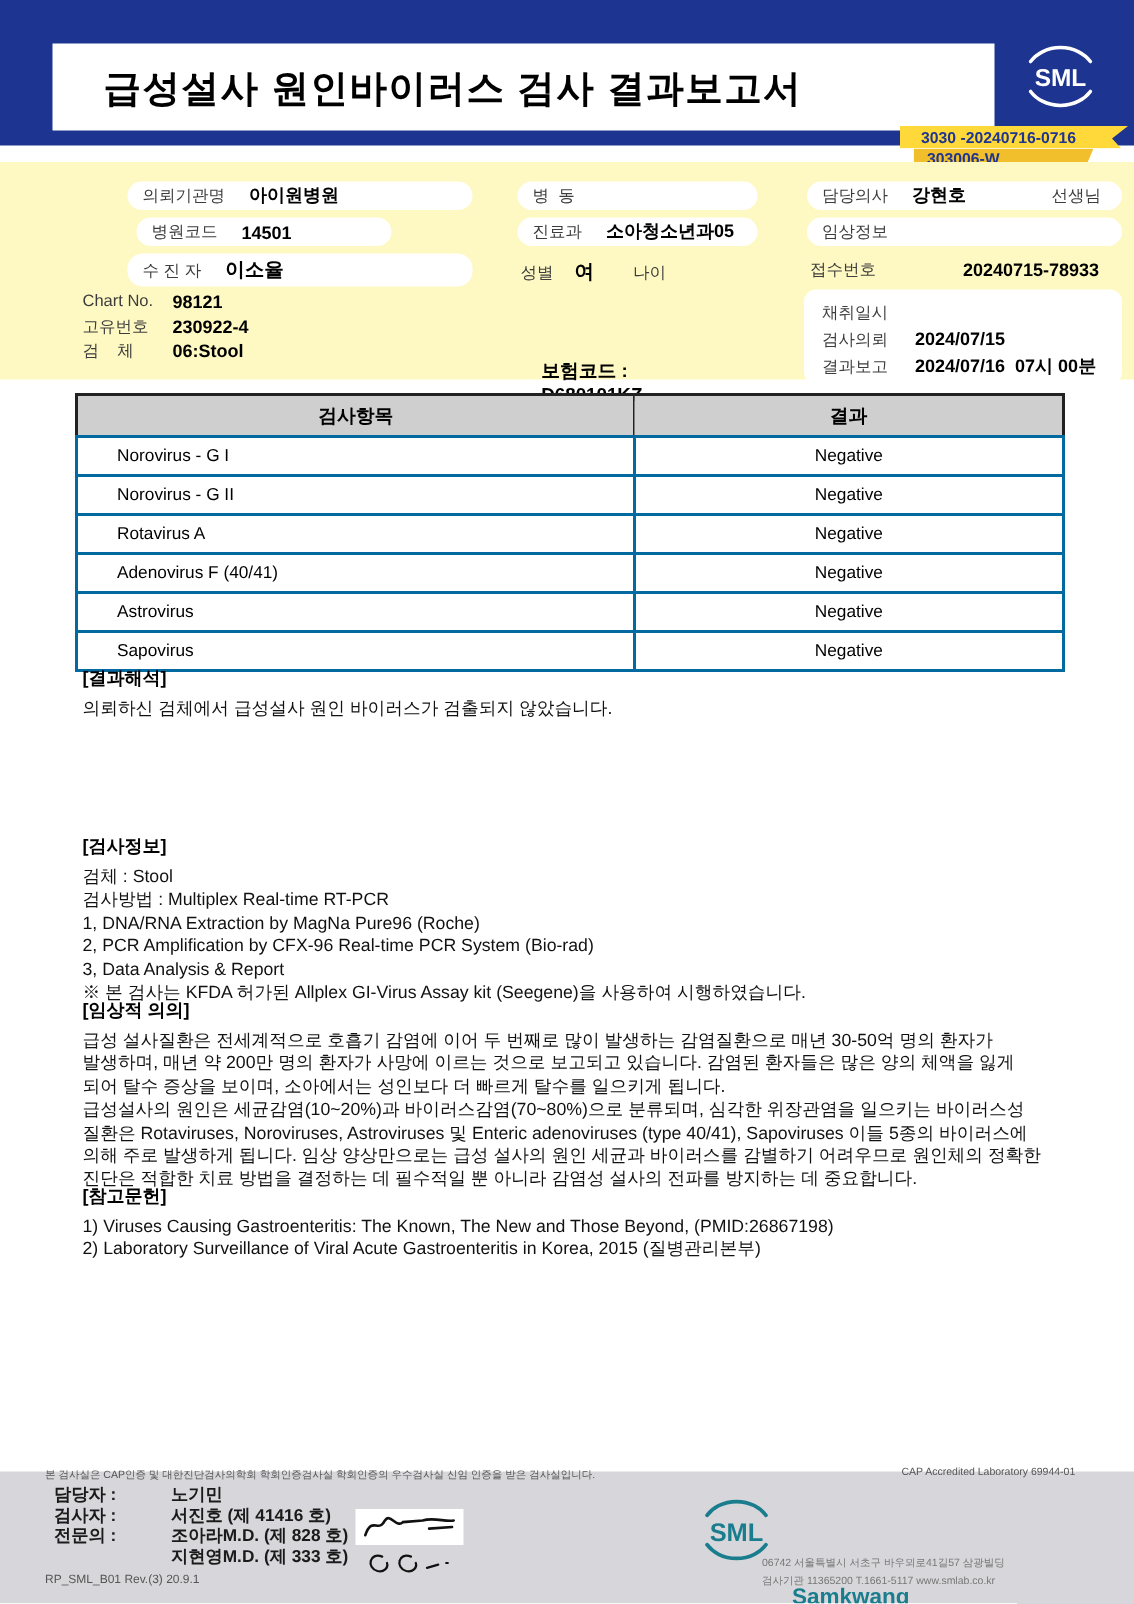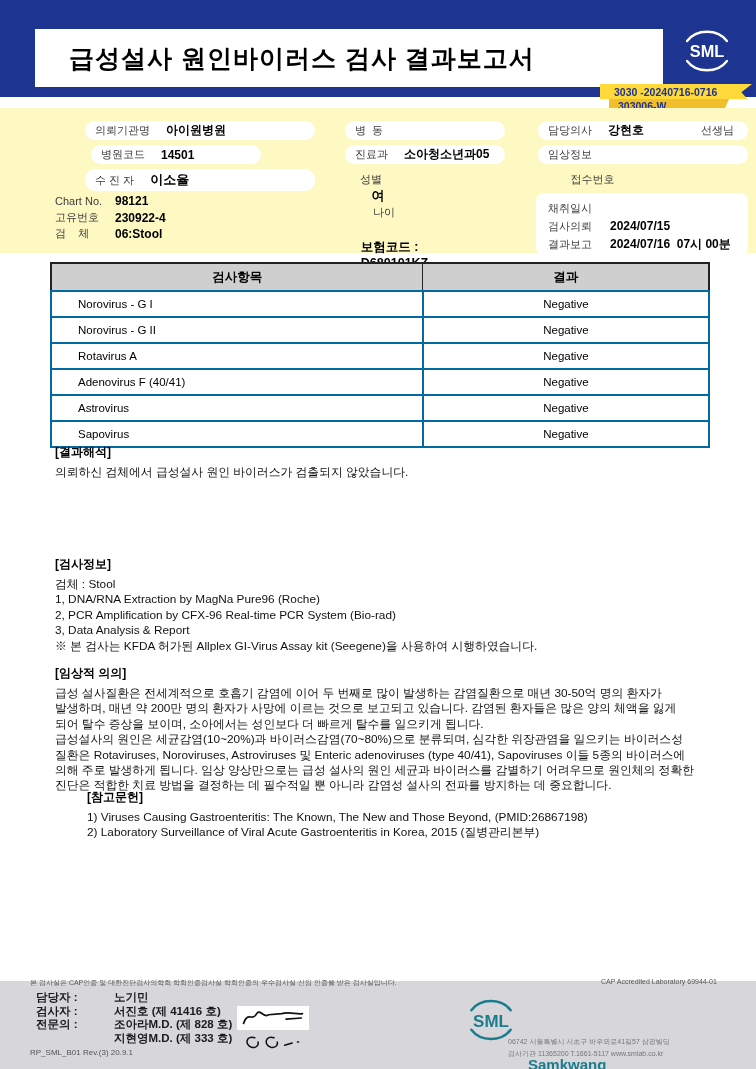--- a/index.html
+++ b/index.html
@@ -28,21 +28,21 @@
   .fvalue{font-size:12px;font-weight:bold;color:#000;white-space:pre;margin-left:16px;}
   .fsuffix{font-size:11px;color:#3c3c3c;margin-left:auto;padding-right:4px;}
   .pill-org{left:85px;top:13px;width:230px;}
   .pill-ward{left:345px;top:13px;width:160px;}
   .pill-doctor{left:538px;top:13px;width:210px;}
   .pill-hosp{left:91px;top:37px;width:170px;}
   .pill-dept{left:345px;top:37px;width:160px;}
   .pill-clin{left:538px;top:37px;width:210px;}
   .pill-patient{left:85px;top:61px;width:230px;height:22px;}
   .pill-patient .fvalue{font-size:13px;}
-  .inline-field{position:absolute;display:flex;align-items:center;flex-direction:column;}
+  .inline-field{position:absolute;display:flex;align-items:center;}
   .sex-age{left:347px;top:64px;}
   .sex-age .fvalue{margin-left:14px;font-size:13px;}
   .sex-age .flabel2{font-size:11px;color:#3c3c3c;margin-left:26px;}
   .receipt{left:540px;top:64px;gap:44px;}
   .receipt .fvalue{margin-left:14px;}
   .kv{position:absolute;display:flex;align-items:center;}
   .kv .flabel{width:58px;}
   .kv .fvalue{margin-left:2px;}
   .kv-chart{left:55px;top:86px;}
   .kv-uid{left:55px;top:102px;}
@@ -63,21 +63,21 @@
   .results td.item{padding-left:26px;text-align:left;}
   .results td.res{text-align:center;}
 
   
   .sec{position:absolute;left:55px;width:660px;}
   .sec-h{font-weight:bold;font-size:12px;margin-bottom:4px;}
   .sec-line{font-size:11.8px;line-height:15.4px;color:#111;}
   .sec-interp{top:444px;}
   .sec-info{top:556px;}
   .sec-clin{top:665px;}
-  .sec-refs{top:789px;margin-left:32px;}
+  .sec-refs{top:789px;}
 
   
   .notice{position:absolute;left:36px;top:960px;font-size:11px;color:#2323cc;}
   .band{position:absolute;left:0;top:981px;width:756px;height:88px;background:#d7d7db;}
   .tinyko{position:absolute;left:30px;top:978px;font-size:7px;color:#555;}
   .tinycap{position:absolute;left:601px;top:978px;font-size:7px;color:#555;}
   .staff{position:absolute;left:36px;top:991px;display:grid;grid-template-columns:78px auto;
          font-size:11.5px;font-weight:bold;line-height:13.5px;color:#1a1a1a;}
   .staff span{white-space:pre;}
   .stampbox{position:absolute;left:237px;top:1006px;width:72px;height:24px;background:#fff;}
@@ -226,20 +226,21 @@
   </table>
 
   <div class="sec sec-interp">
     <div class="sec-h">[결과해석]</div>
     <div class="sec-line">의뢰하신 검체에서 급성설사 원인 바이러스가 검출되지 않았습니다.</div>
   </div>
 
   <div class="sec sec-info">
     <div class="sec-h">[검사정보]</div>
     <div class="sec-line">검체 : Stool</div>
+    <div class="sec-line">검사방법 : Multiplex Real-time RT-PCR</div>
     <div class="sec-line">1, DNA/RNA Extraction by MagNa Pure96 (Roche)</div>
     <div class="sec-line">2, PCR Amplification by CFX-96 Real-time PCR System (Bio-rad)</div>
     <div class="sec-line">3, Data Analysis &amp; Report</div>
     <div class="sec-line">※ 본 검사는 KFDA 허가된 Allplex GI-Virus Assay kit (Seegene)을 사용하여 시행하였습니다.</div>
   </div>
 
   <div class="sec sec-clin">
     <div class="sec-h">[임상적 의의]</div>
     <div class="sec-line">급성 설사질환은 전세계적으로 호흡기 감염에 이어 두 번째로 많이 발생하는 감염질환으로 매년 30-50억 명의 환자가</div>
     <div class="sec-line">발생하며, 매년 약 200만 명의 환자가 사망에 이르는 것으로 보고되고 있습니다. 감염된 환자들은 많은 양의 체액을 잃게</div>

